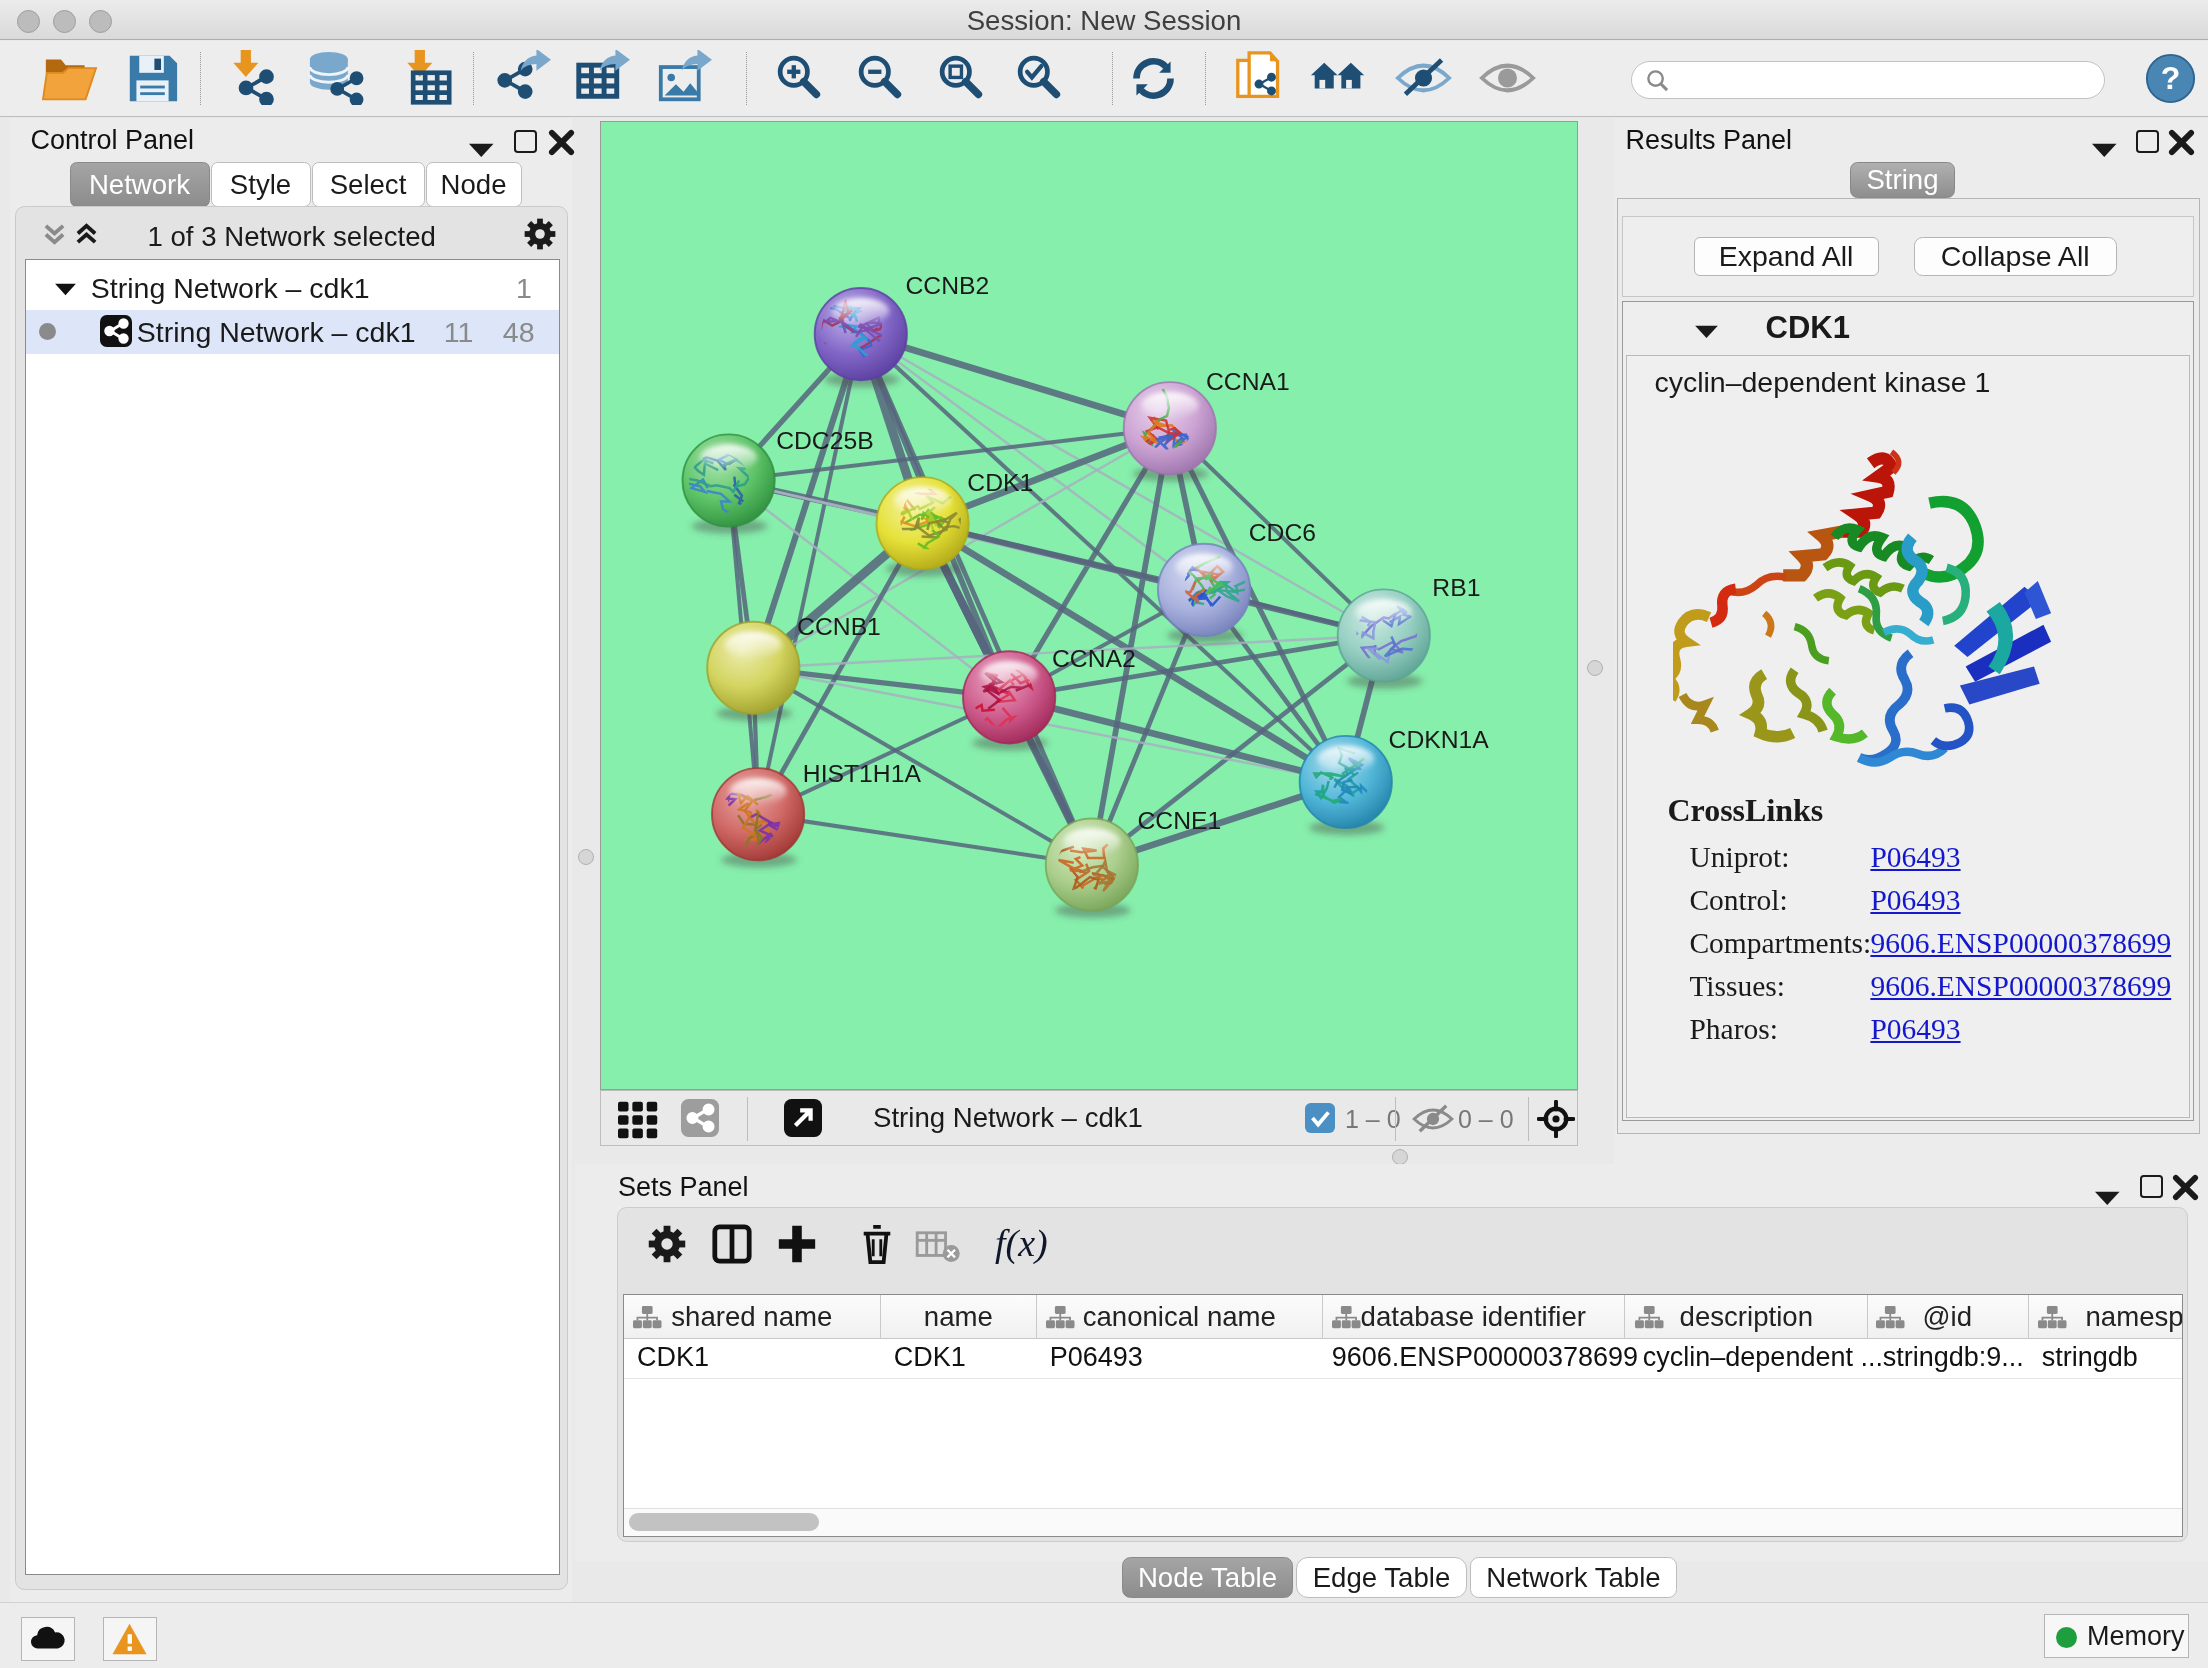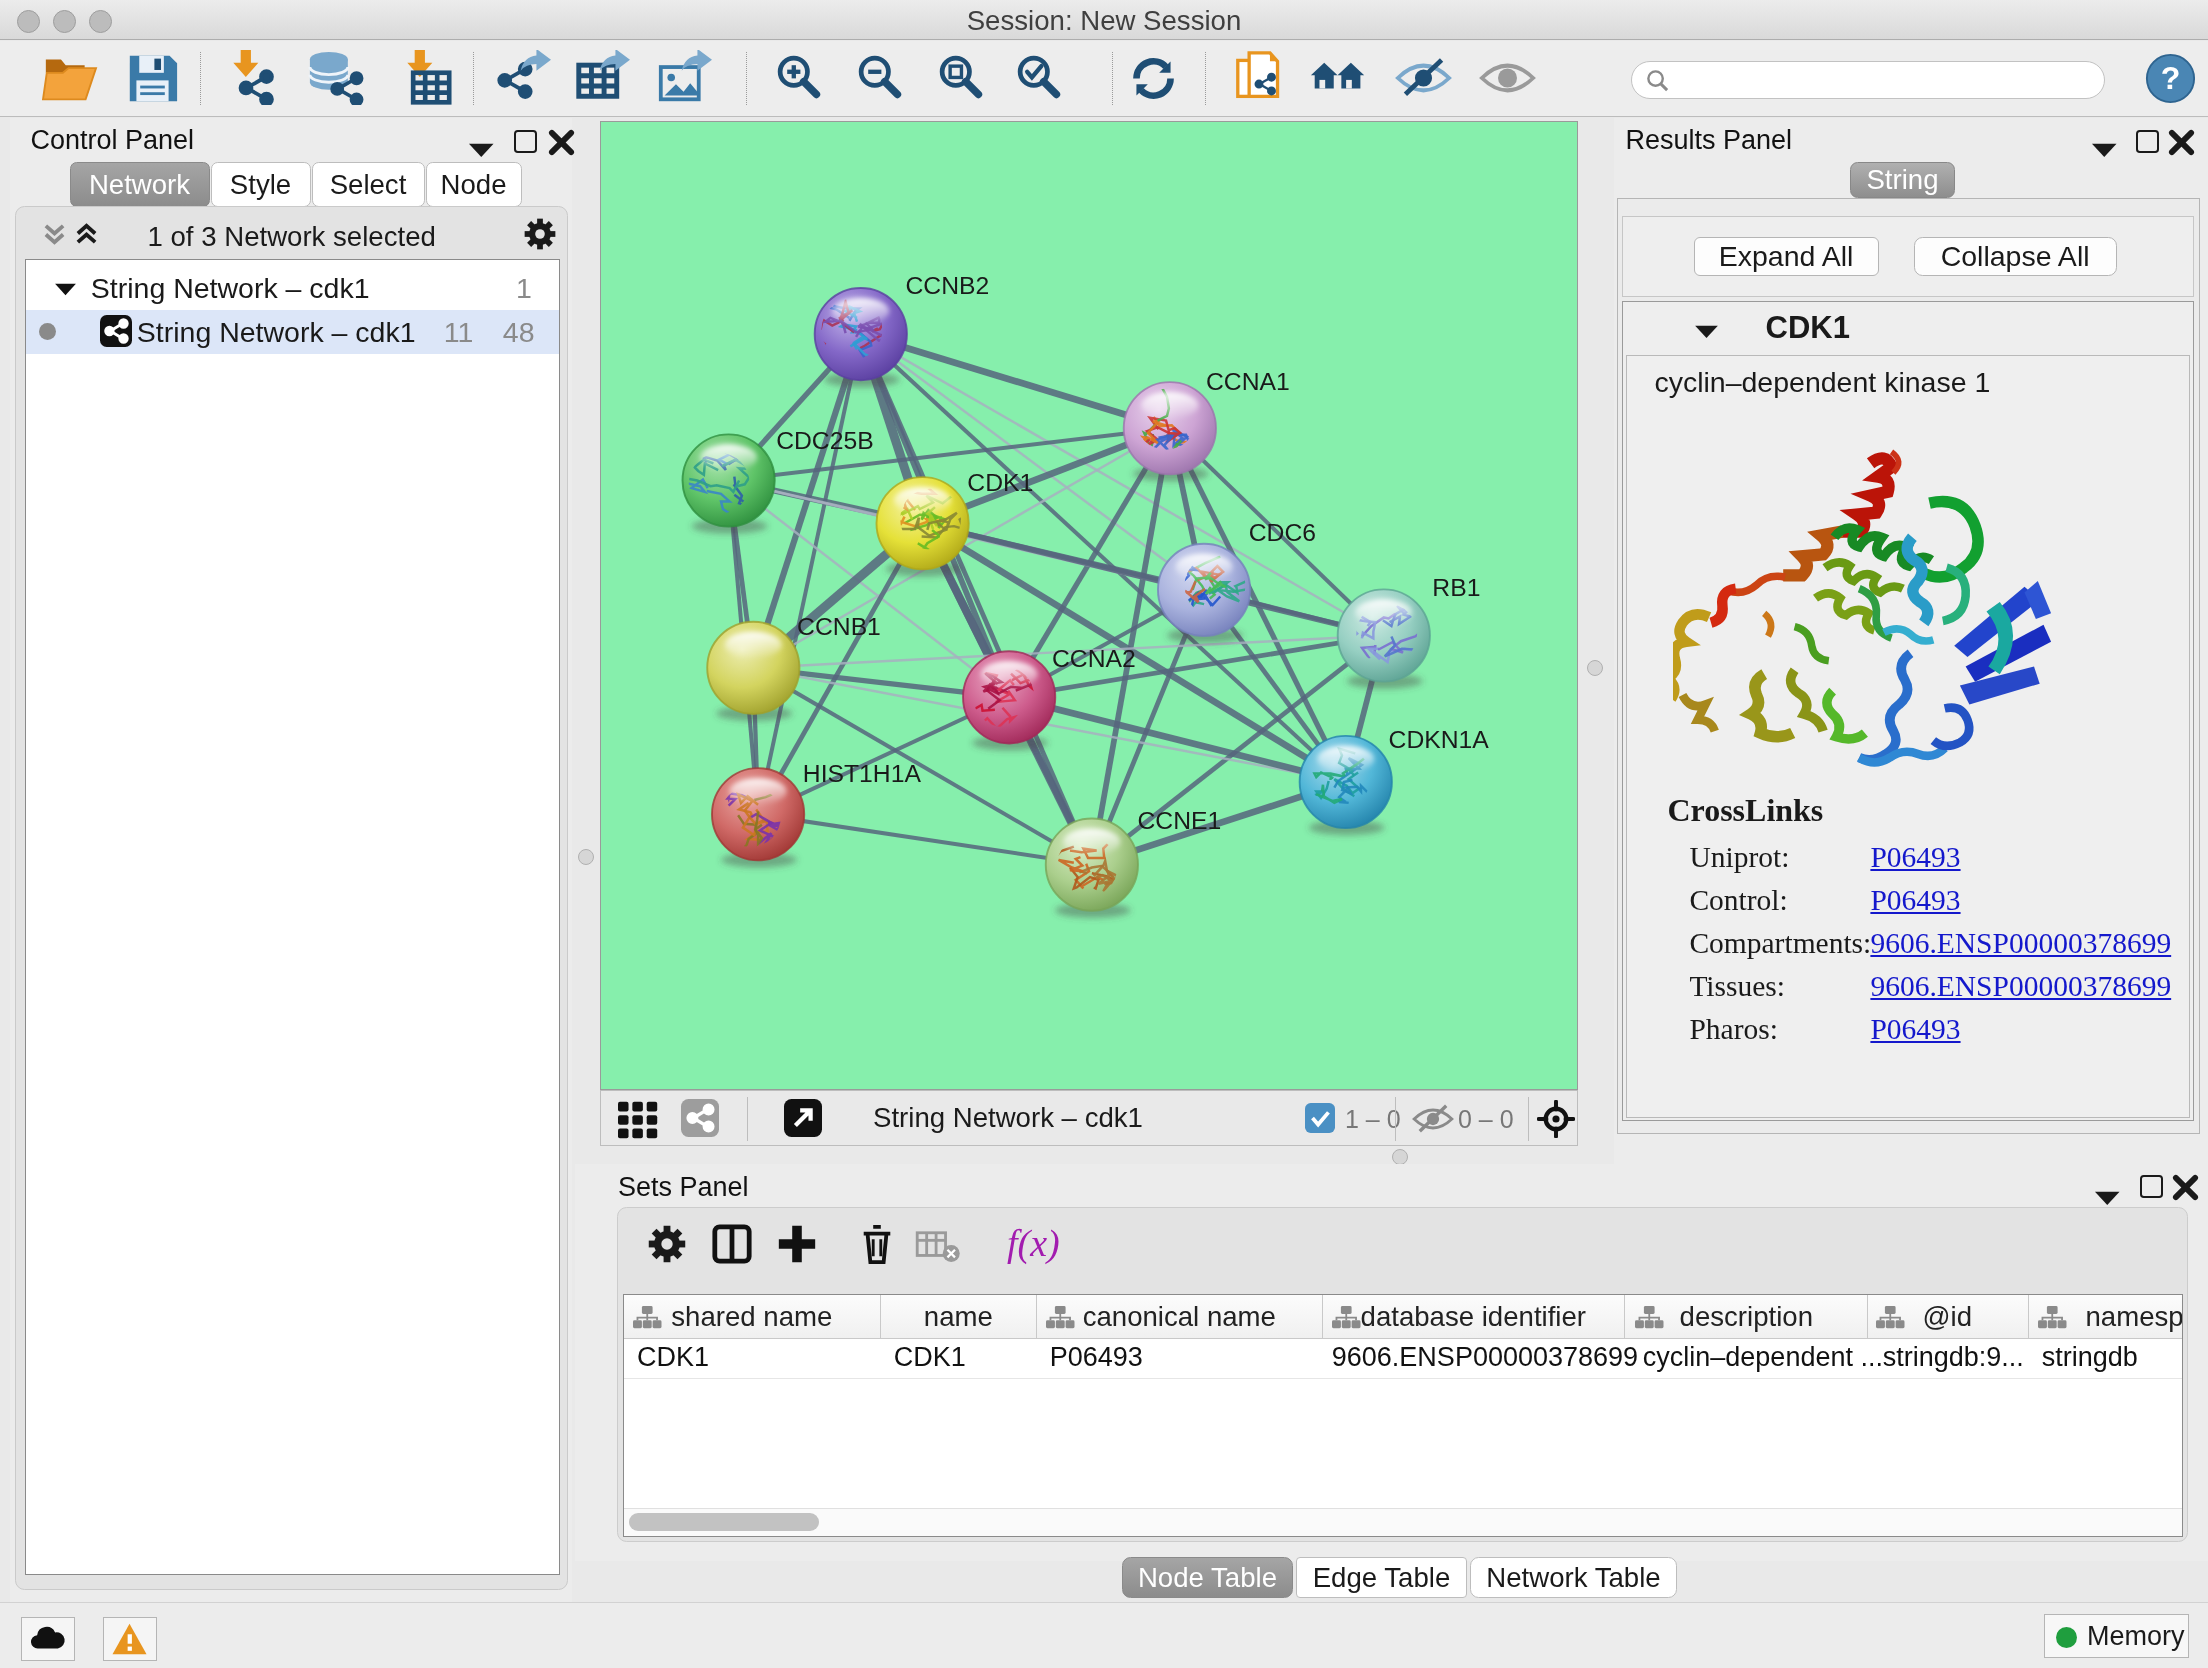--- a/index.html
+++ b/index.html
@@ -733,21 +733,21 @@
 <svg class="abs" width="46" height="34" viewBox="0 0 48 36" style="left:297px;top:21px">
         <g fill="none" stroke="#9a9a9a" stroke-width="3">
           <rect x="2" y="4" width="30" height="24"></rect>
           <line x1="2" y1="12" x2="32" y2="12"></line>
           <line x1="12" y1="4" x2="12" y2="28"></line>
           <line x1="22" y1="4" x2="22" y2="28"></line>
         </g>
         <circle cx="38" cy="26" r="9" fill="#9a9a9a"></circle>
         <path d="M34,22 l8,8 M42,22 l-8,8" stroke="#fff" stroke-width="2.4"></path>
       </svg>
-<div class="abs" style="left:389px;top:13.3px;font-family:'Liberation Serif',serif;font-style:italic;font-size:38px;color:#a21caf">f(x)</div>
+<div class="abs" style="left:377px;top:13.3px;font-family:'Liberation Serif',serif;font-style:italic;font-size:38px;color:#0f172a">f(x)</div>
       <div class="abs" style="left:4.8px;top:86px;width:1560px;height:243px;background:#fff;border:1px solid #8a8a8a;overflow:hidden">
         <div class="abs" style="left:0;top:0;width:100%;height:44px;background:linear-gradient(#fcfcfc,#f0f0f0);border-bottom:1px solid #c9c9c9">
           <div class="abs" style="left:0px;top:0;width:257px;height:44px;border-right:1px solid #c9c9c9">
             <div class="abs" style="left:9.5px;top:9.5px"><svg width="28.5" height="23.4" viewBox="0 0 30 24.599999999999998" style="">
                 <g fill="#8a8a8a">
                   <rect x="9.375" y="0" width="11.25" height="8.4375" rx="1.5"></rect>
                   <rect x="0" y="15.0" width="9.375" height="8.4375" rx="1.5"></rect>
                   <rect x="10.3125" y="15.0" width="9.375" height="8.4375" rx="1.5"></rect>
                   <rect x="20.625" y="15.0" width="9.375" height="8.4375" rx="1.5"></rect>
                 </g>
@@ -840,21 +840,21 @@
           <div class="abs" style="left:1259px;top:2.9px;font-size:27px;color:#111;white-space:nowrap">stringdb:9...</div>
           <div class="abs" style="left:1418px;top:2.9px;font-size:27px;color:#111;white-space:nowrap">stringdb</div>
         </div>
         <div class="abs" style="left:0;bottom:0;width:100%;height:28.5px;background:#fafafa;border-top:1px solid #e0e0e0">
           <div class="abs" style="left:5.7px;top:4.8px;width:190px;height:18px;background:#c2c2c2;border-radius:9.5px"></div>
         </div>
       </div>
     </div>
   </div>
 <div class="abs tab seltab" style="left:1122px;top:1557px;width:171px;height:41px;line-height:39px;border-radius:8.6px">Node Table</div>
-<div class="abs tab" style="left:1296px;top:1557px;width:171px;height:41px;line-height:39px;border-radius:4px">Edge Table</div>
+<div class="abs tab" style="left:1296px;top:1557px;width:171px;height:41px;line-height:39px;border-radius:12px">Edge Table</div>
 <div class="abs tab" style="left:1470px;top:1557px;width:207px;height:41px;line-height:39px;border-radius:8.6px">Network Table</div>
 <div class="abs" style="left:0;top:1602px;width:2208px;height:67px;background:#ececec;border-top:1px solid #d2d2d2">
     <div class="abs" style="left:21px;top:14.3px;width:54px;height:44px;background:#f5f5f5;border:1px solid #b5b5b5">
 <svg width="52" height="42" viewBox="0 0 55 44">
         <path d="M17,32 a7,7 0 0 1 -1,-14 a10,10 0 0 1 19,-3 a8,8 0 0 1 3,17 z" fill="#111"></path>
       </svg></div>
 <div class="abs" style="left:103px;top:14.3px;width:54px;height:44px;background:#f5f5f5;border:1px solid #b5b5b5">
 <svg width="52" height="42" viewBox="0 0 55 44">
         <path d="M27,6 L45,38 H9 z" fill="#e8951f"></path>
         <rect x="25" y="17" width="4.5" height="10" fill="#fff"></rect>

